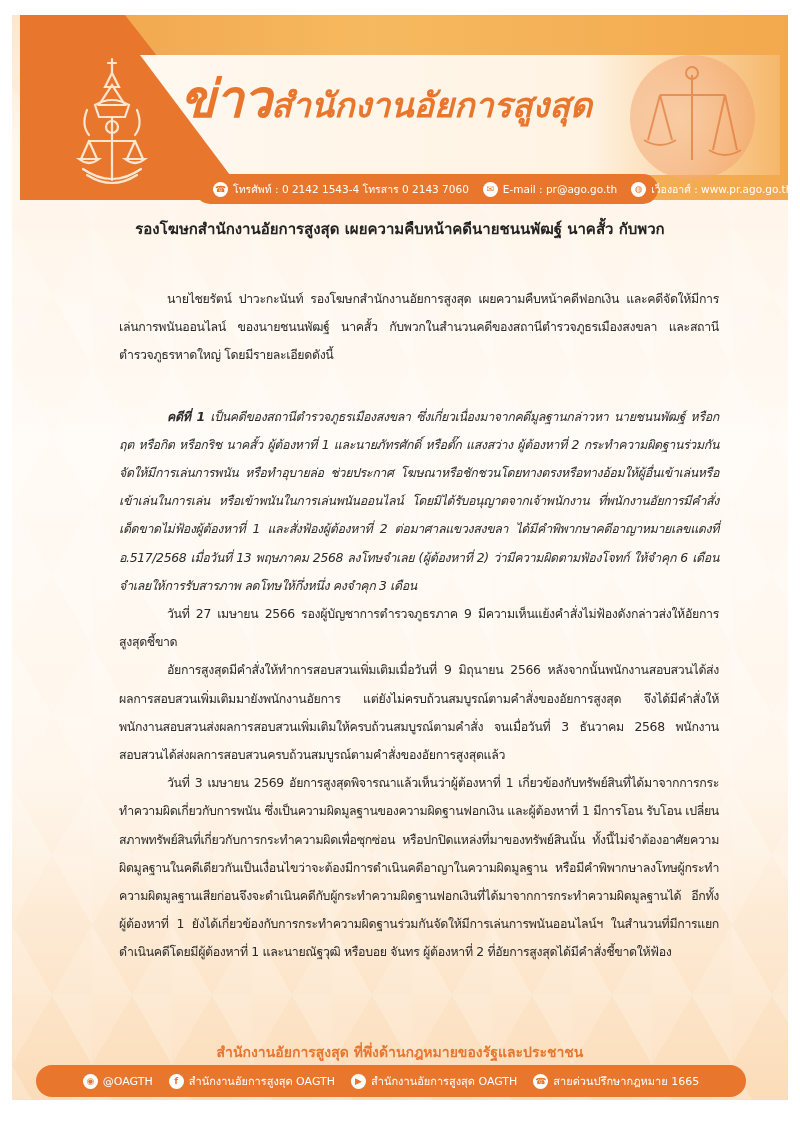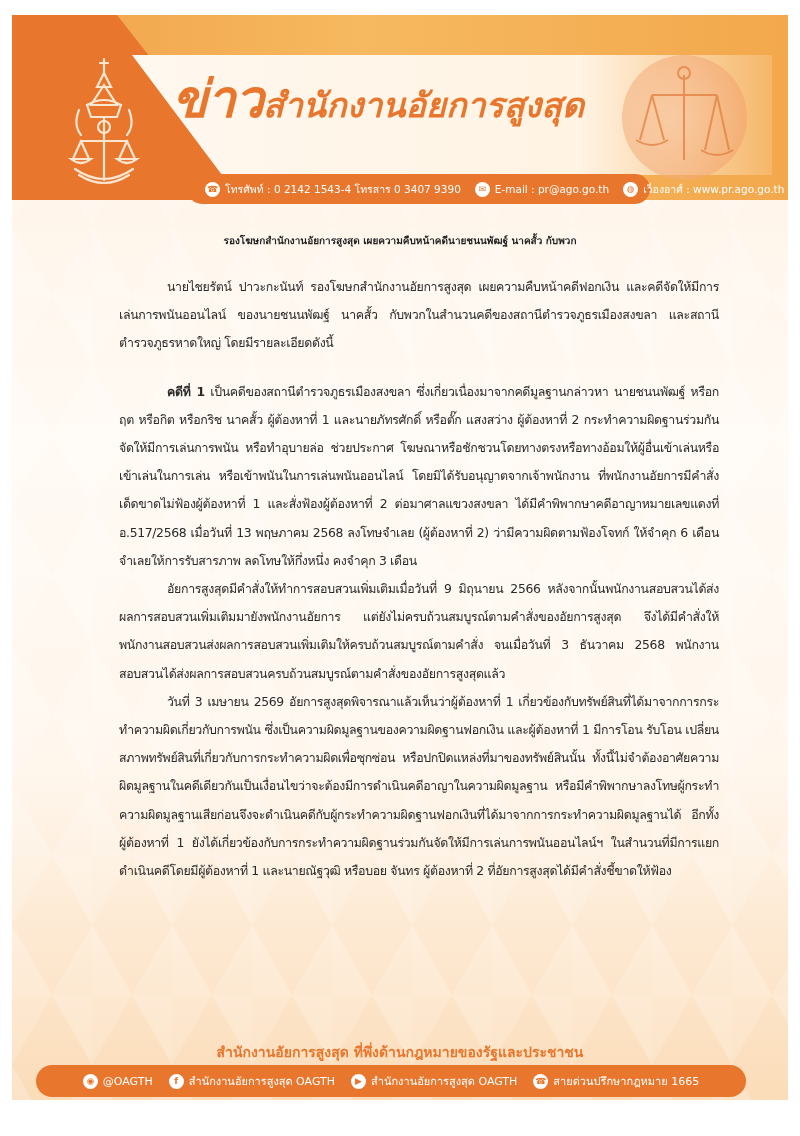--- a/index.html
+++ b/index.html
@@ -17,21 +17,21 @@
   .page::before {
     content: ""; position: absolute; inset: 0;
     background-image:
       linear-gradient(60deg, rgba(255,255,255,0.35) 25%, transparent 25%, transparent 75%, rgba(255,255,255,0.35) 75%),
       linear-gradient(-60deg, rgba(255,255,255,0.25) 25%, transparent 25%, transparent 75%, rgba(255,255,255,0.25) 75%);
     background-size: 80px 140px;
     opacity: 0.6;
   }
 
   
-  .header { position: absolute; left: 0; top: 0; width: 632px; height: 185px; }
+  .header { position: absolute; left: 8px; top: 0; width: 632px; height: 185px; }
   .header-bg {
     position: absolute; left: 0; top: 0; width: 776px; height: 185px;
     background: linear-gradient(90deg, #f1a24a 0%, #f6b95f 45%, #f3a84d 100%);
   }
   .header-bg::after {
     content: ""; position: absolute; inset: 0;
     background-image:
       linear-gradient(60deg, rgba(255,255,255,0.25) 1px, transparent 1px),
       linear-gradient(-60deg, rgba(255,255,255,0.25) 1px, transparent 1px);
     background-size: 60px 104px;
@@ -73,32 +73,32 @@
     color: #fff; font-size: 10.5px; white-space: nowrap;
   }
   .contact-bar .grp { display: flex; align-items: center; gap: 5px; }
   .ico-circle {
     width: 15px; height: 15px; border-radius: 50%; background: #fff; color: #e8762d;
     display: inline-flex; align-items: center; justify-content: center; font-size: 9px; font-weight: bold;
   }
 
   
   .doc-title {
-    position: absolute; left: 0; width: 776px; top: 218px; text-align: center;
-    font-size: 10px; font-weight: bold; color: #222;
+    position: absolute; left: 0; width: 776px; top: 202px; text-align: center;
+    font-size: 15px; font-weight: bold; color: #222;
   }
   .body {
-    position: absolute; left: 107px; top: 258px; width: 600px;
+    position: absolute; left: 107px; top: 270px; width: 600px;
     font-size: 12.4px; line-height: 28.2px; color: #2a2a2a;
     font-family: "DejaVu Sans", sans-serif;
     letter-spacing: -0.35px;
   }
   .body p { text-align: justify; text-align-last: left; }
   .body .indent { text-indent: 48px; }
-  .body .gap { margin-top: 20px; }
+  .body .gap { margin-top: 33px; font-style: italic; }
   .body b { font-weight: bold; }
 
   
   .slogan {
     position: absolute; left: 0; width: 776px; top: 1026px; text-align: center;
     color: #e8762d; font-weight: bold; font-size: 14px;
   }
   .footer-bar {
     position: absolute; left: 24px; top: 1050px; width: 710px; height: 32px;
     background: #e8762d; border-radius: 16px;
@@ -158,38 +158,39 @@
     </div>
 
     <div class="title-big">
       <span class="kao">ข่าว</span><span class="office">สำนักงานอัยการสูงสุด</span>
     </div>
 
 
     <div class="contact-bar">
       <div class="grp">
         <span class="ico-circle">☎</span>
-        <span>โทรศัพท์ : 0 2142 1543-4  โทรสาร 0 3407 9390</span>
+        <span>โทรศัพท์ : 0 2142 1543-4  โทรสาร 0 2143 7060</span>
       </div>
       <div class="grp">
         <span class="ico-circle">✉</span>
         <span>E-mail : pr@ago.go.th</span>
       </div>
       <div class="grp">
         <span class="ico-circle">◍</span>
         <span>เว็องอาศ์ : www.pr.ago.go.th</span>
       </div>
     </div>
   </div>
 
   <div class="doc-title">รองโฆษกสำนักงานอัยการสูงสุด เผยความคืบหน้าคดีนายชนนพัฒฐ์ นาคสั้ว กับพวก</div>
 
   <div class="body">
     <p class="indent">นายไชยรัตน์ ปาวะกะนันท์ รองโฆษกสำนักงานอัยการสูงสุด เผยความคืบหน้าคดีฟอกเงิน และคดีจัดให้มีการเล่นการพนันออนไลน์ ของนายชนนพัฒฐ์ นาคสั้ว กับพวกในสำนวนคดีของสถานีตำรวจภูธรเมืองสงขลา และสถานีตำรวจภูธรหาดใหญ่ โดยมีรายละเอียดดังนี้</p>
     <p class="indent gap"><b>คดีที่ 1</b><span> เป็นคดีของสถานีตำรวจภูธรเมืองสงขลา ซึ่งเกี่ยวเนื่องมาจากคดีมูลฐานกล่าวหา นายชนนพัฒฐ์ หรือกฤต หรือกิต หรือกริช นาคสั้ว ผู้ต้องหาที่ 1 และนายภัทรศักดิ์ หรือตั๊ก แสงสว่าง ผู้ต้องหาที่ 2 กระทำความผิดฐานร่วมกันจัดให้มีการเล่นการพนัน หรือทำอุบายล่อ ช่วยประกาศ โฆษณาหรือชักชวนโดยทางตรงหรือทางอ้อมให้ผู้อื่นเข้าเล่นหรือเข้าเล่นในการเล่น หรือเข้าพนันในการเล่นพนันออนไลน์ โดยมิได้รับอนุญาตจากเจ้าพนักงาน ที่พนักงานอัยการมีคำสั่งเด็ดขาดไม่ฟ้องผู้ต้องหาที่ 1 และสั่งฟ้องผู้ต้องหาที่ 2 ต่อมาศาลแขวงสงขลา ได้มีคำพิพากษาคดีอาญาหมายเลขแดงที่ อ.517/2568 เมื่อวันที่ 13 พฤษภาคม 2568 ลงโทษจำเลย (ผู้ต้องหาที่ 2) ว่ามีความผิดตามฟ้องโจทก์ ให้จำคุก 6 เดือน จำเลยให้การรับสารภาพ ลดโทษให้กึ่งหนึ่ง คงจำคุก 3 เดือน</span></p>
+    <p class="indent">วันที่ 27 เมษายน 2566 รองผู้บัญชาการตำรวจภูธรภาค 9 มีความเห็นแย้งคำสั่งไม่ฟ้องดังกล่าวส่งให้อัยการสูงสุดชี้ขาด</p>
     <p class="indent">อัยการสูงสุดมีคำสั่งให้ทำการสอบสวนเพิ่มเติมเมื่อวันที่ 9 มิถุนายน 2566 หลังจากนั้นพนักงานสอบสวนได้ส่งผลการสอบสวนเพิ่มเติมมายังพนักงานอัยการ แต่ยังไม่ครบถ้วนสมบูรณ์ตามคำสั่งของอัยการสูงสุด จึงได้มีคำสั่งให้พนักงานสอบสวนส่งผลการสอบสวนเพิ่มเติมให้ครบถ้วนสมบูรณ์ตามคำสั่ง จนเมื่อวันที่ 3 ธันวาคม 2568 พนักงานสอบสวนได้ส่งผลการสอบสวนครบถ้วนสมบูรณ์ตามคำสั่งของอัยการสูงสุดแล้ว</p>
     <p class="indent">วันที่ 3 เมษายน 2569 อัยการสูงสุดพิจารณาแล้วเห็นว่าผู้ต้องหาที่ 1 เกี่ยวข้องกับทรัพย์สินที่ได้มาจากการกระทำความผิดเกี่ยวกับการพนัน ซึ่งเป็นความผิดมูลฐานของความผิดฐานฟอกเงิน และผู้ต้องหาที่ 1 มีการโอน รับโอน เปลี่ยนสภาพทรัพย์สินที่เกี่ยวกับการกระทำความผิดเพื่อซุกซ่อน หรือปกปิดแหล่งที่มาของทรัพย์สินนั้น ทั้งนี้ไม่จำต้องอาศัยความผิดมูลฐานในคดีเดียวกันเป็นเงื่อนไขว่าจะต้องมีการดำเนินคดีอาญาในความผิดมูลฐาน หรือมีคำพิพากษาลงโทษผู้กระทำความผิดมูลฐานเสียก่อนจึงจะดำเนินคดีกับผู้กระทำความผิดฐานฟอกเงินที่ได้มาจากการกระทำความผิดมูลฐานได้ อีกทั้งผู้ต้องหาที่ 1 ยังได้เกี่ยวข้องกับการกระทำความผิดฐานร่วมกันจัดให้มีการเล่นการพนันออนไลน์ฯ ในสำนวนที่มีการแยกดำเนินคดีโดยมีผู้ต้องหาที่ 1 และนายณัฐวุฒิ หรือบอย จันทร ผู้ต้องหาที่ 2 ที่อัยการสูงสุดได้มีคำสั่งชี้ขาดให้ฟ้อง</p>
   </div>
 
   <div class="slogan">สำนักงานอัยการสูงสุด ที่พึ่งด้านกฎหมายของรัฐและประชาชน</div>
   <div class="footer-bar">
     <div class="grp">
       <span class="ico-circle">◉</span>
       <span>@OAGTH</span>
     </div>

